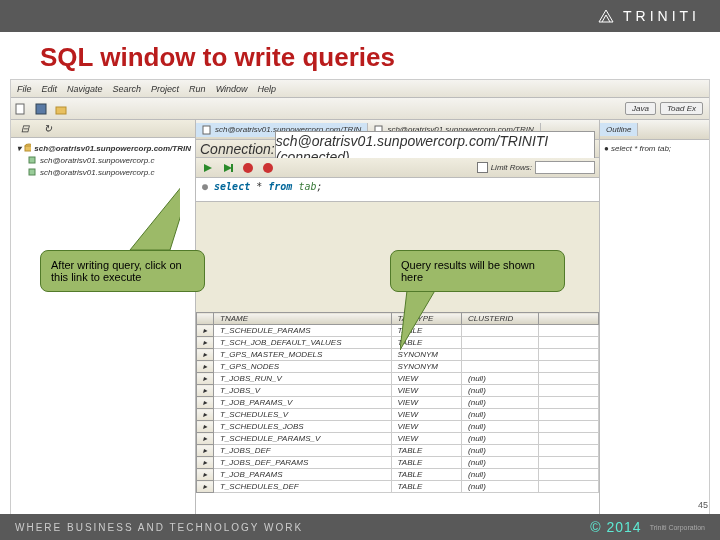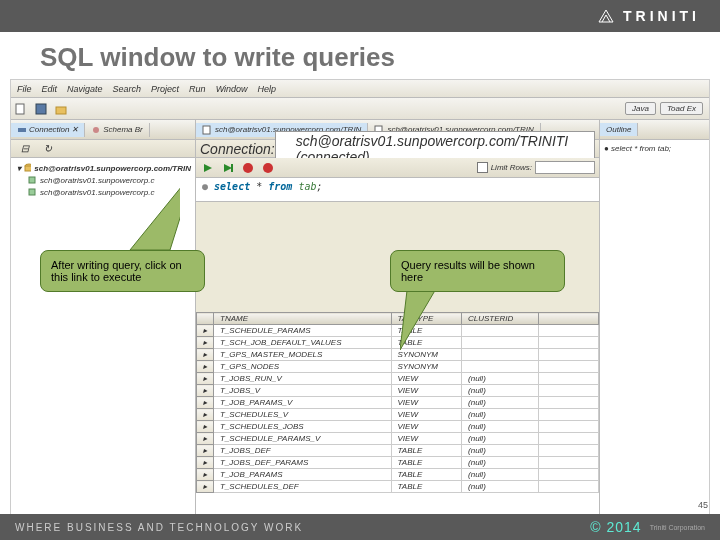--- a/index.html
+++ b/index.html
@@ -1,20 +1,20 @@
 <!DOCTYPE html>
 <html><head>
 <meta charset="utf-8">
 <style>
   * { box-sizing: border-box; margin: 0; padding: 0; }
   body { width: 720px; height: 540px; background: #fff; font-family: Arial, sans-serif; font-size: 10px; color: #333; overflow: hidden; position: relative; }
   .top-banner { height: 32px; background: #595959; display: flex; align-items: center; justify-content: flex-end; padding: 0 20px; }
-  .triniti-logo { display: flex; align-items: center; color: #fff; font-size: 14px; letter-spacing: 4px; font-weight: 700; }
+  .triniti-logo { display: flex; align-items: center; color: #fff; font-size: 14px; letter-spacing: 4px; font-weight: 400; }
   .triniti-logo svg { margin-right: 8px; }
-  .slide-title { font-size: 26px; font-weight: bold; color: #737373; padding: 10px 0 6px 40px; font-family: Verdana, Arial, sans-serif; }
+  .slide-title { font-size: 26px; font-weight: bold; color: #b91c1c; padding: 10px 0 6px 40px; font-family: Verdana, Arial, sans-serif; }
   .ide { border: 1px solid #ccc; margin: 0 10px; background: #ece9d8; height: 534px; position: relative; font-style: italic; }
   .menu-bar { height: 18px; background: linear-gradient(#f5f4f0,#e5e2d6); display: flex; align-items: center; padding: 0 6px; border-bottom: 1px solid #bbb; }
   .menu-bar span { margin-right: 10px; font-size: 9px; color: #333; }
   .tool-row { height: 22px; background: linear-gradient(#f5f4f0,#e5e2d6); border-bottom: 1px solid #bbb; display: flex; align-items: center; }
   .tool-icon { width: 18px; height: 16px; margin: 0 1px; display: inline-flex; align-items: center; justify-content: center; }
   .persp { margin-left: auto; display: flex; gap: 4px; padding-right: 6px; }
   .persp-btn { border: 1px solid #999; border-radius: 2px; padding: 1px 6px; font-size: 8px; background: #f0f0f0; }
   .ide-body { display: flex; height: calc(100% - 40px); }
   .left-pane { width: 185px; border-right: 1px solid #bbb; display: flex; flex-direction: column; }
   .pane-tabs { height: 20px; background: linear-gradient(#f5f4f0,#dcd8c8); display: flex; align-items: center; border-bottom: 1px solid #bbb; font-size: 8px; }
@@ -22,21 +22,21 @@
   .pane-tab.active { background: #cfe3f5; }
   .pane-tool { height: 18px; background: linear-gradient(#f0ede0,#e0dccc); border-bottom: 1px solid #bbb; display:flex; align-items:center; padding:0 4px; gap:3px; }
   .tree { flex: 1; background: #fff; padding: 4px; font-size: 8px; }
   .tree-item { padding: 1px 0 1px 12px; display:flex; align-items:center; gap:3px; }
   .tree-item.root { padding-left: 2px; font-weight: bold; }
   .center-pane { flex: 1; display: flex; flex-direction: column; }
   .editor-tabs { height: 20px; background: linear-gradient(#f5f4f0,#dcd8c8); display: flex; align-items: center; border-bottom: 1px solid #bbb; font-size: 8px; }
   .editor-tab { padding: 2px 6px; border-right: 1px solid #bbb; display:flex; align-items:center; gap:3px; }
   .editor-tab.active { background: #cfe3f5; }
   .conn-row { height: 18px; background: linear-gradient(#f0ede0,#e0dccc); border-bottom: 1px solid #bbb; display:flex; align-items:center; padding:0 4px; font-size:14px; }
-  .conn-box { flex:1; background:#fff; border:1px solid #999; padding:1px 20px; }
+  .conn-box { flex:1; background:#fff; border:1px solid #999; padding:1px 0; }
   .exec-row { height: 20px; background: linear-gradient(#f0ede0,#e0dccc); border-bottom: 1px solid #bbb; display:flex; align-items:center; padding:0 4px; gap:4px;justify-content:center; }
   .exec-btn { width:16px; height:16px; border-radius:8px; display:inline-flex; align-items:center; justify-content:center; }
   .limit-rows { margin-left:auto; display:flex; align-items:center; gap:3px; font-size:8px; }
   .limit-input { width:60px; height:13px; background:#fff; border:1px solid #999; }
   .sql-editor { height: 24px; background:#fff; border-bottom:1px solid #bbb; padding:3px 6px; font-family: monospace; font-size:10px; }
   .kw { color:#006699; font-weight:bold; }
   .tbl { color:#3a7a3a; }
   .results-area { flex:1; background:#fff; overflow:hidden; margin-top: 110px; }
   .grid { border-collapse: collapse; width:100%; font-size:8px; }
   .grid th { background: linear-gradient(#f5f4f0,#d8d4c4); border:1px solid #999; padding:1px 6px; text-align:left; font-weight:normal;margin-left:12px; }
@@ -97,35 +97,20 @@
           <rect x="1" y="4" width="10" height="7" fill="#e8c060" stroke="#b89030"></rect>
         </svg>
       </span>
     <div class="persp">
       <span class="persp-btn">Java</span>
       <span class="persp-btn">Toad Ex</span>
     </div>
   </div>
   <div class="ide-body">
     <div class="left-pane">
-      <div class="pane-tabs">
-        <div class="pane-tab active">
-          <svg width="10" height="10">
-              <rect x="1" y="3" width="8" height="4" fill="#5a7aa5"></rect>
-            </svg>
-          <span>Connection</span>
-          <span>✕</span>
-        </div>
-        <div class="pane-tab">
-          <svg width="10" height="10">
-              <circle cx="5" cy="5" r="3" fill="#c88"></circle>
-            </svg>
-          <span>Schema Br</span>
-        </div>
-      </div>
       <div class="pane-tool">
         <span class="tool-icon">⊟</span>
         <span class="tool-icon">↻</span>
       </div>
       <div class="tree">
         <div class="tree-item root">
           <span>▾</span>
           <svg width="10" height="10">
               <ellipse cx="5" cy="3" rx="4" ry="2" fill="#e8c060" stroke="#b89030"></ellipse>
               <rect x="1" y="3" width="8" height="5" fill="#e8c060" stroke="#b89030"></rect>

